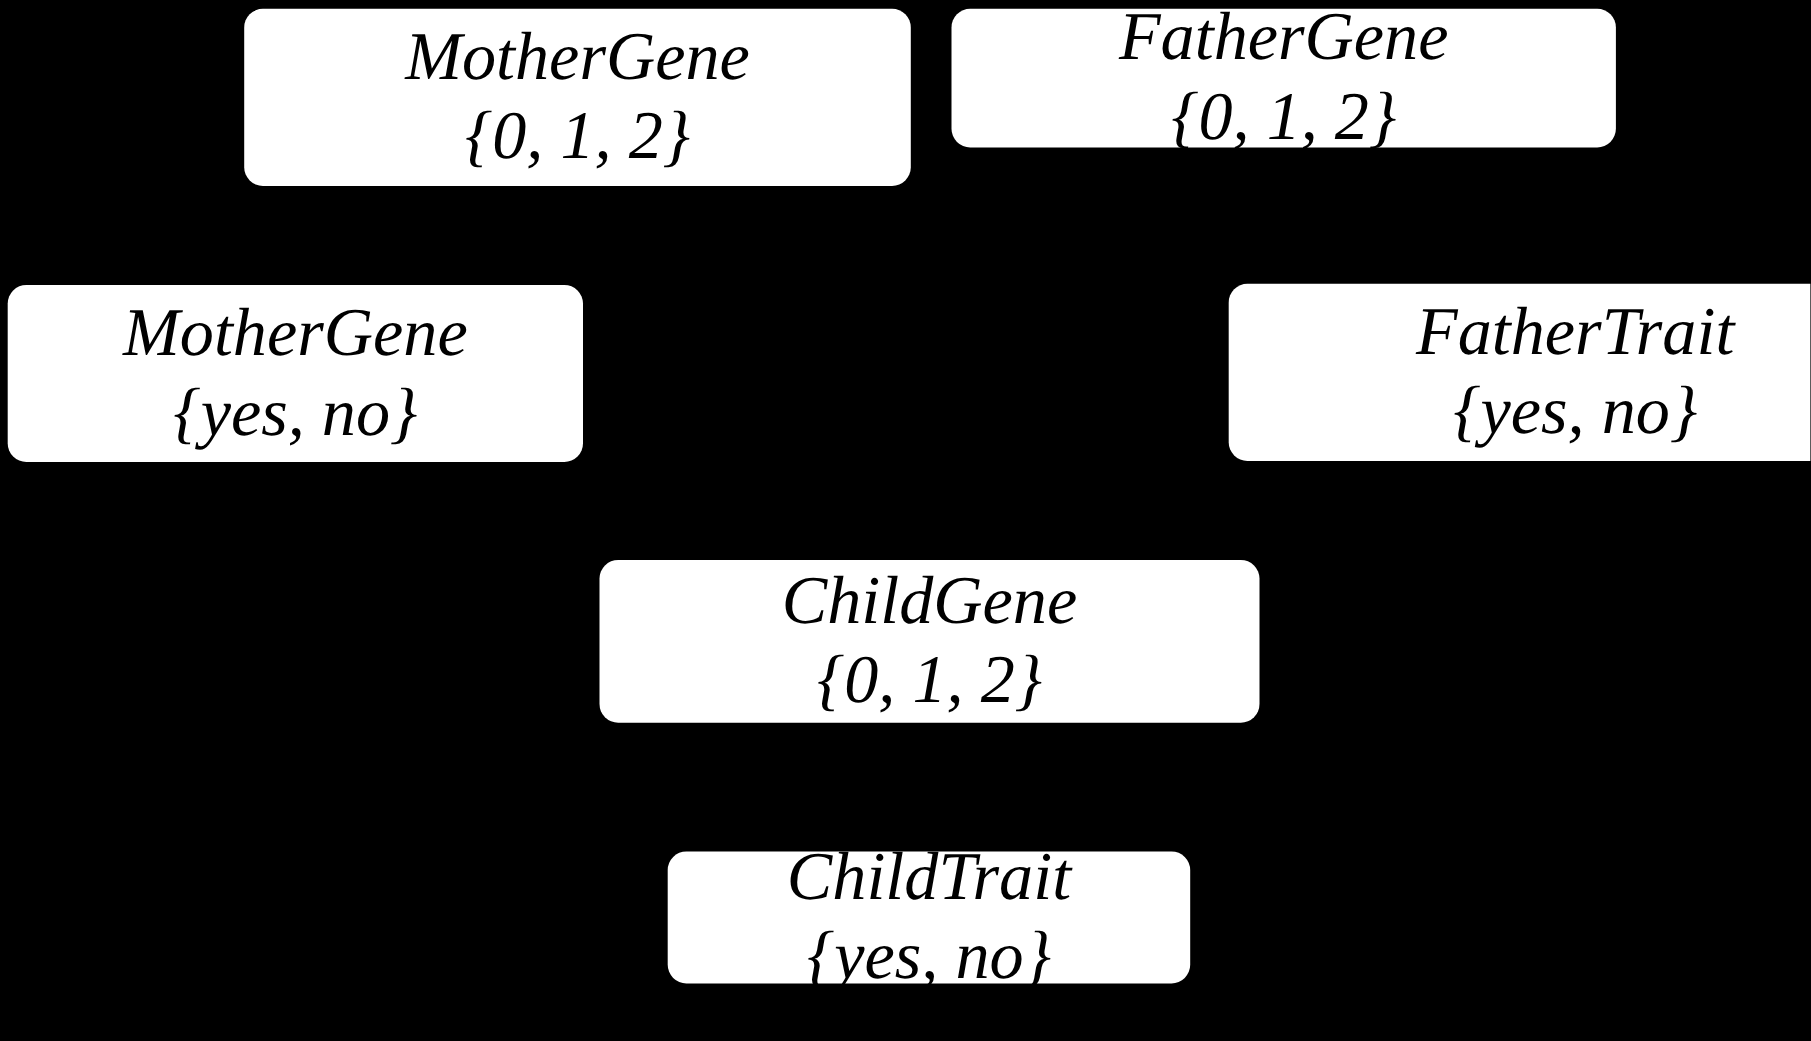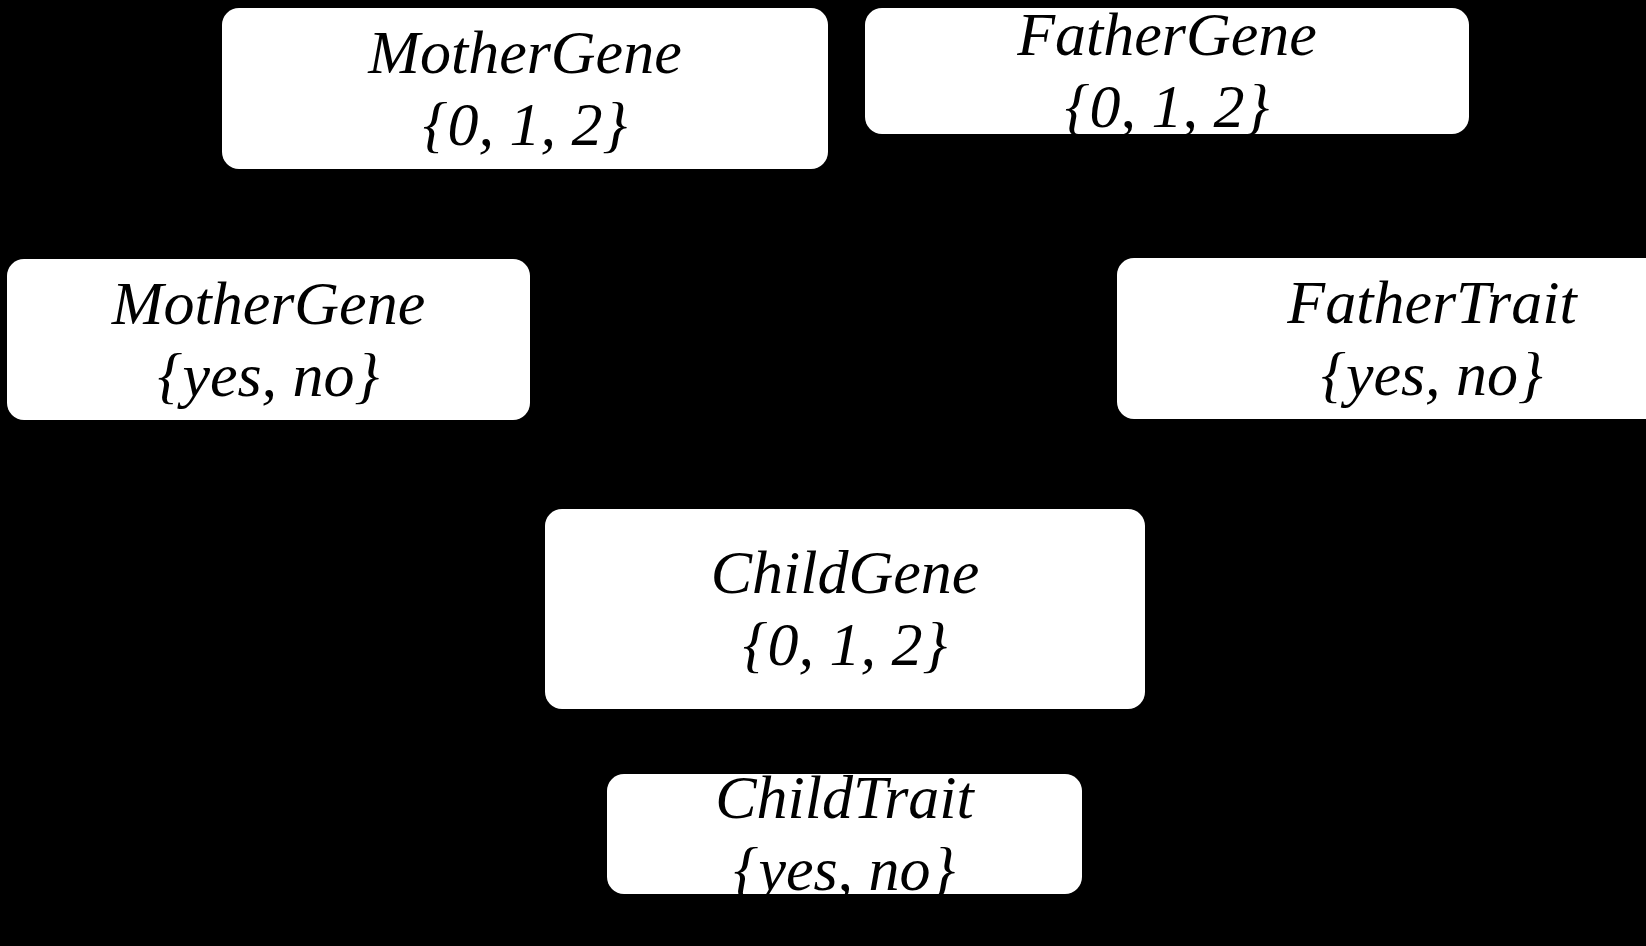--- a/index.html
+++ b/index.html
@@ -30,21 +30,21 @@
     text-align: center;
   }
   .node-label, .node-domain {
     white-space: pre;
     display: block;
   }
   #node-mother-gene  { left: 222px;  top: 8px;   width: 606px; height: 161px; }
   #node-father-gene  { left: 865px;  top: 8px;   width: 604px; height: 126px; }
   #node-mother-trait { left: 7px;    top: 259px; width: 523px; height: 161px; }
   #node-father-trait { left: 1117px; top: 258px; width: 630px; height: 161px; font-style: italic; }
-  #node-child-gene   { left: 545px;  top: 509px; width: 600px; height: 200px; font-style: italic; }
+  #node-child-gene   { left: 545px;  top: 509px; width: 600px; height: 148px; font-style: italic; }
   #node-child-trait  { left: 607px;  top: 774px; width: 475px; height: 120px; }
 </style>
 </head>
 <body>
 
 <div class="canvas">
 
   <div class="node" id="node-mother-gene">
     <span class="node-label">MotherGene</span>
     <span class="node-domain">{0, 1, 2}</span>

